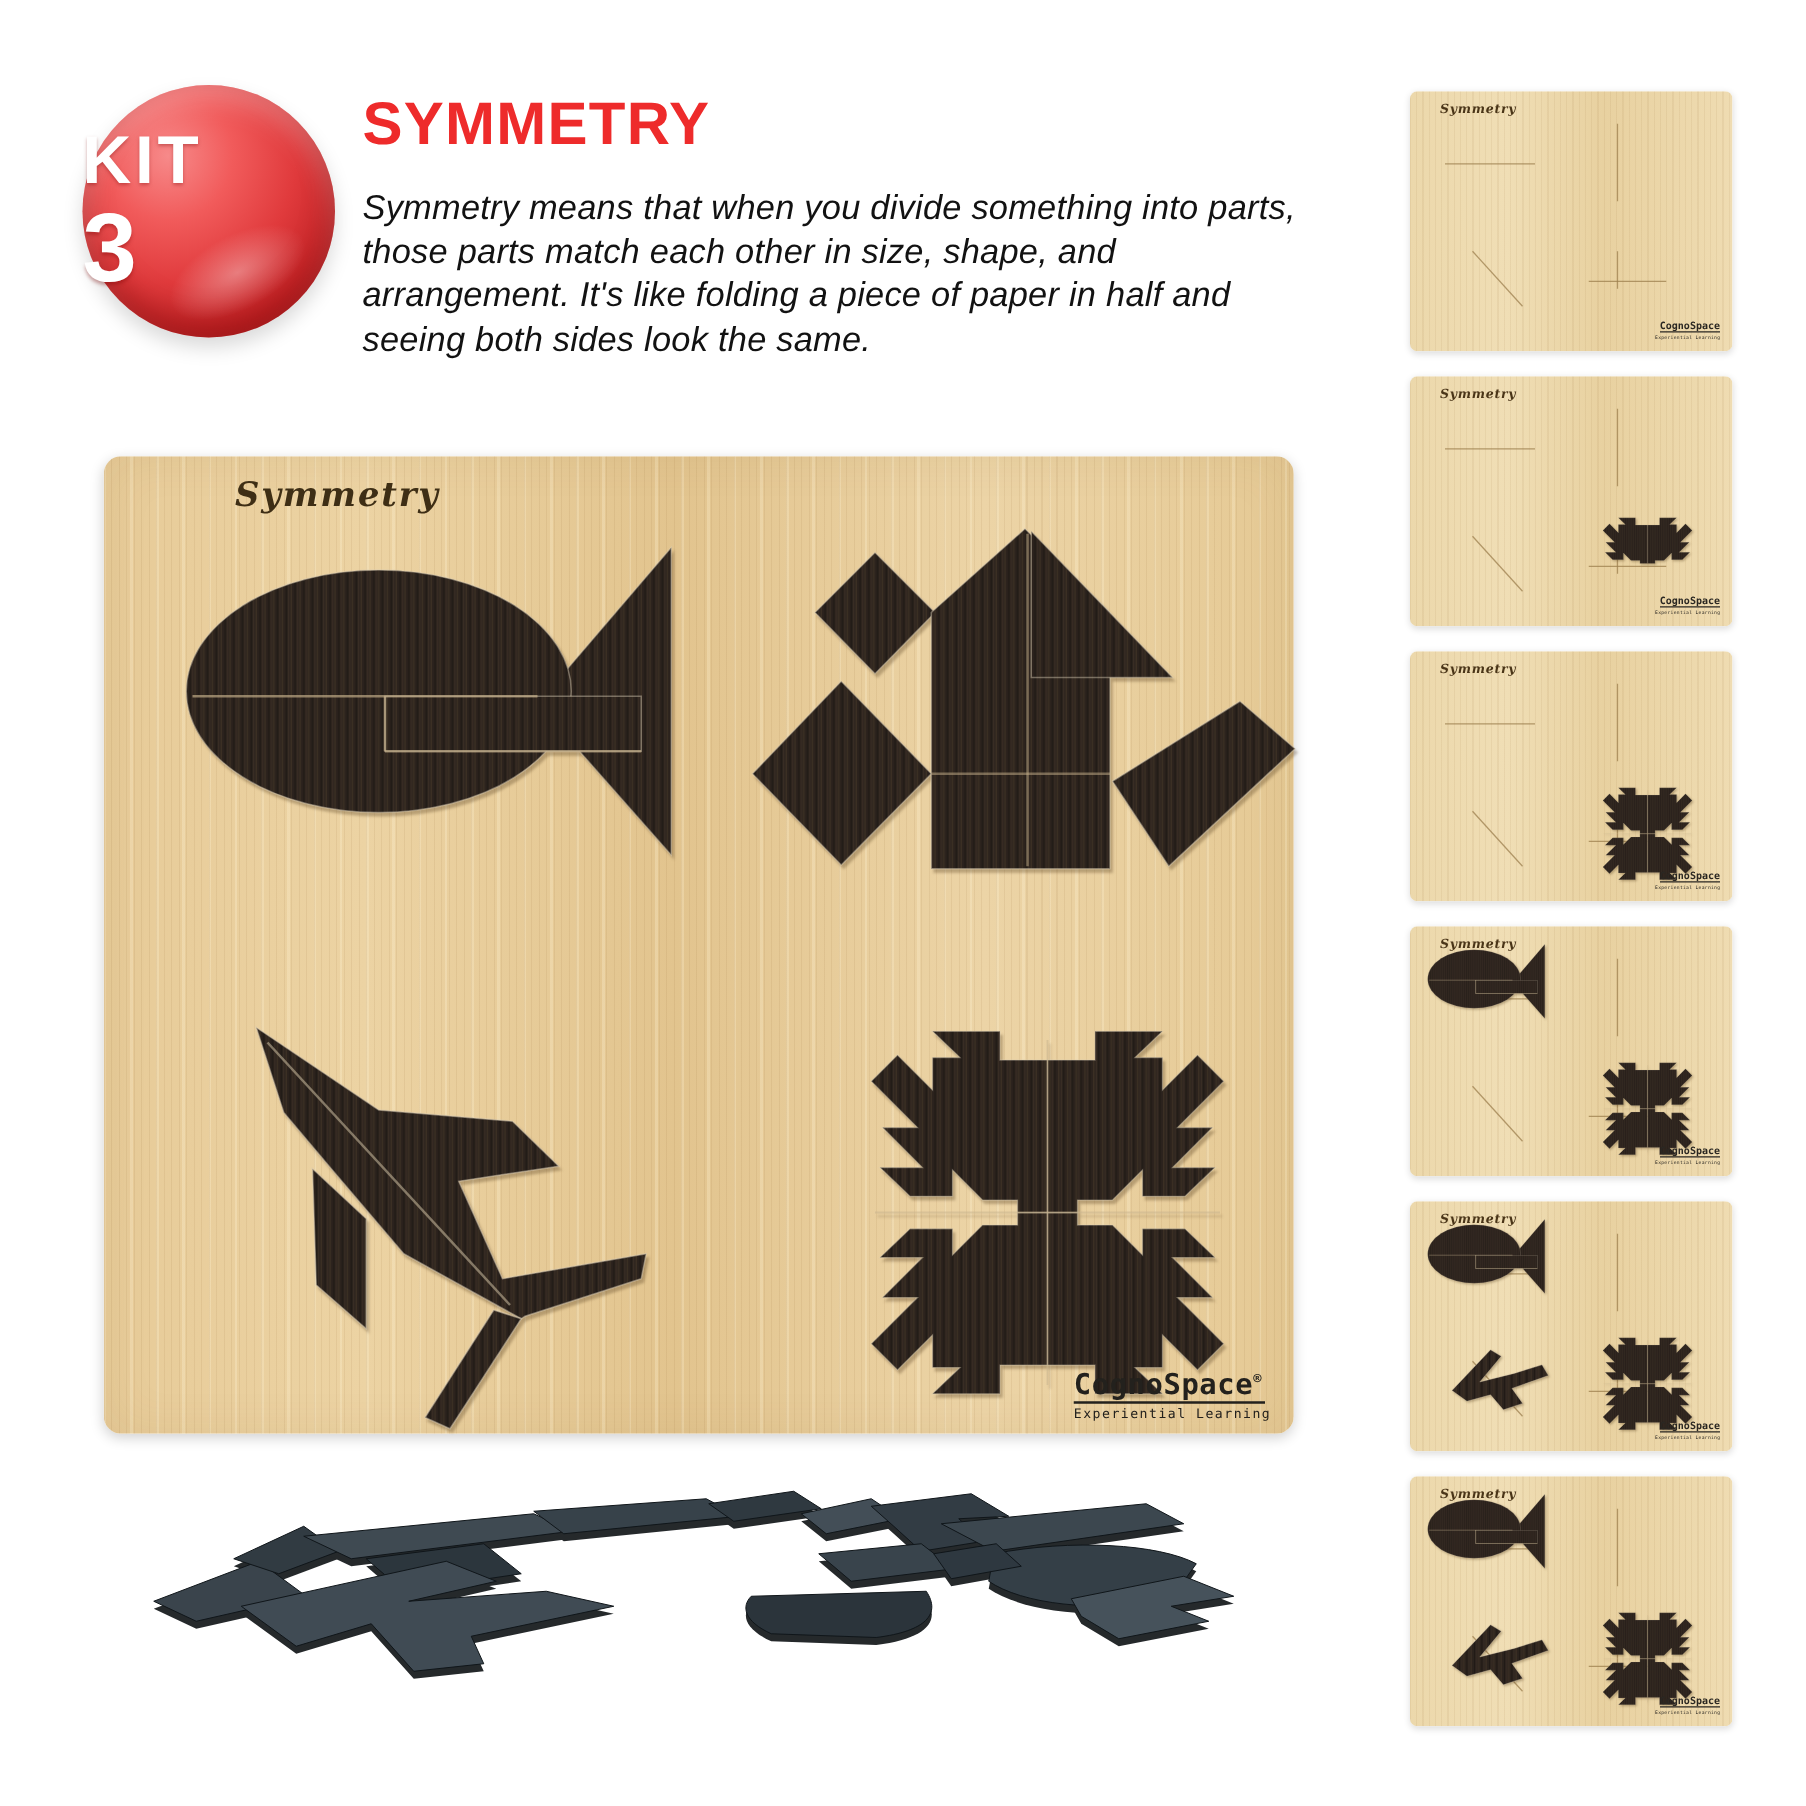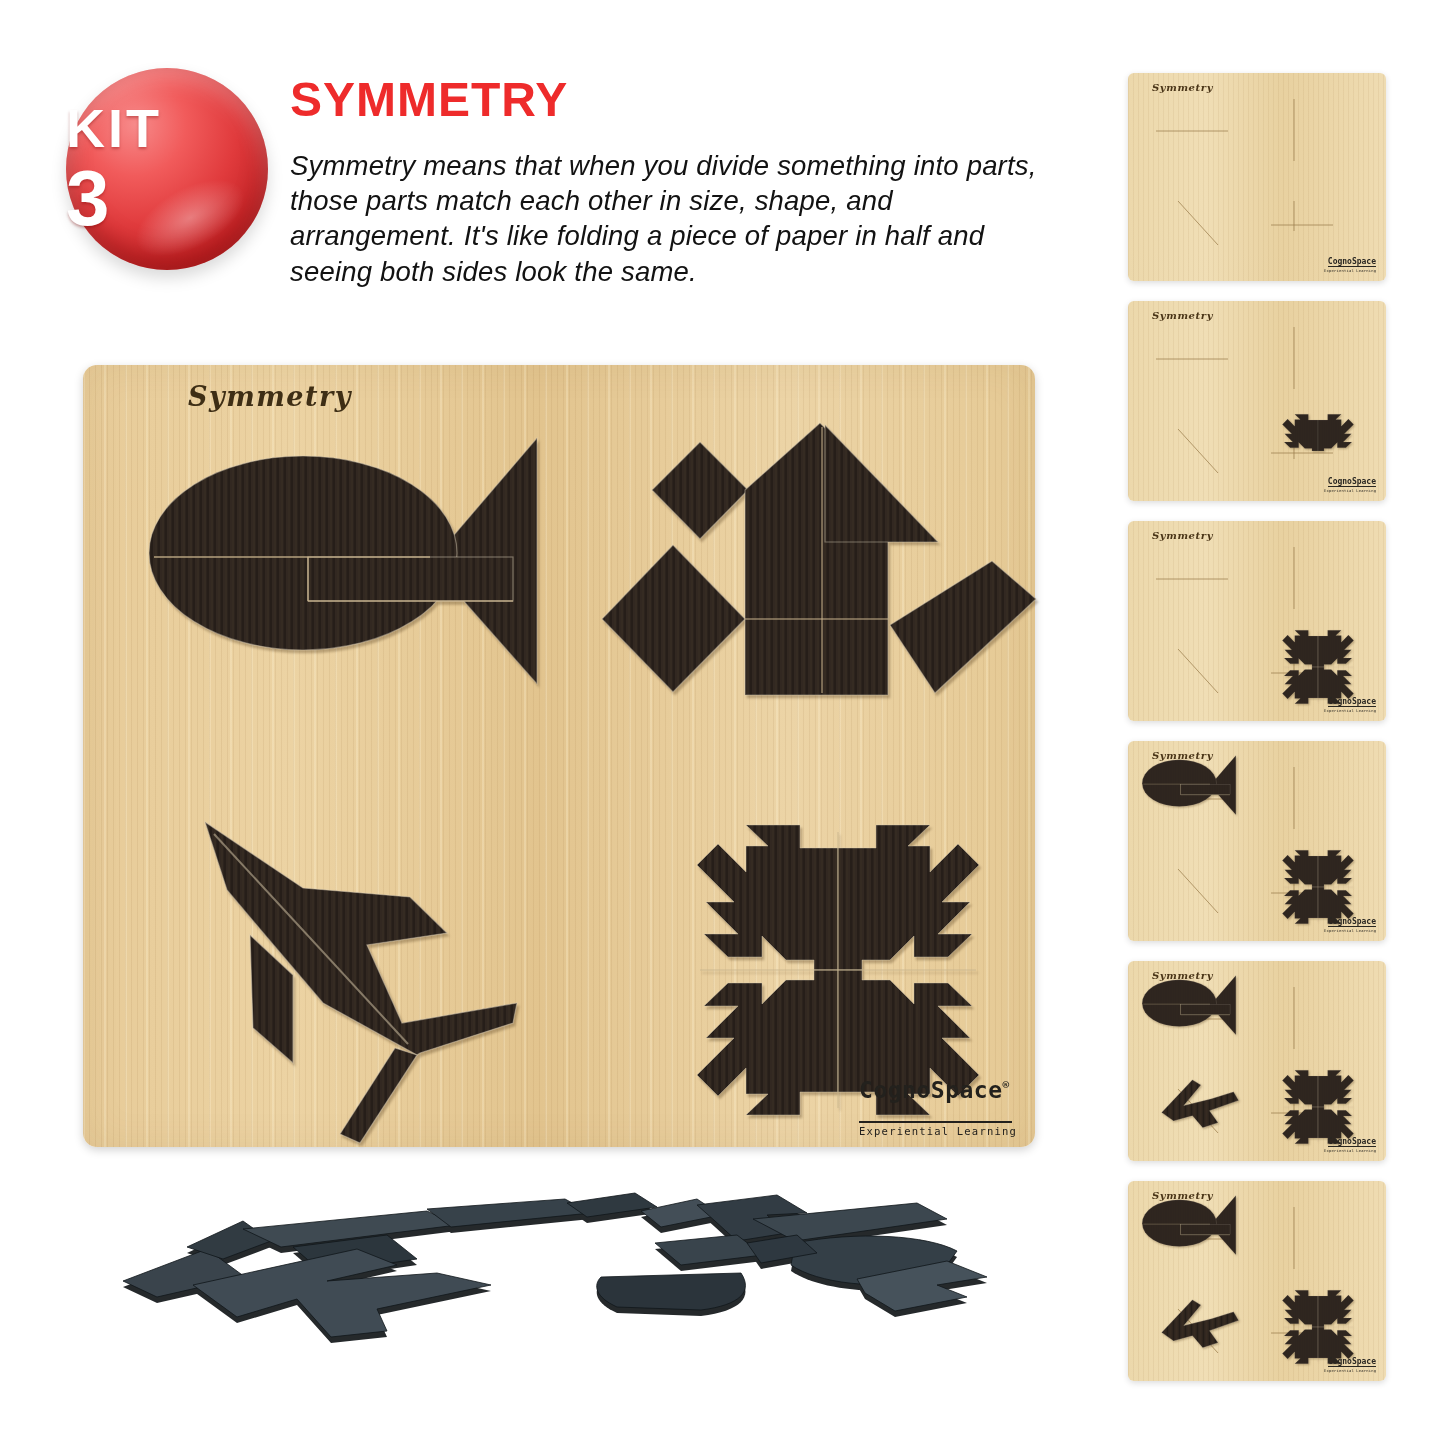--- a/index.html
+++ b/index.html
@@ -32,21 +32,21 @@
     font-size:27px;color:#3e2e15;letter-spacing:1.5px;}
   .shape{position:absolute;filter:drop-shadow(2px 3px 1px rgba(70,45,15,.30));}
   .shape-fish{left:65px;top:63px;width:390px;height:265px;}
   .shape-frog{left:517px;top:50px;width:440px;height:290px;}
   .shape-plane{left:117px;top:453px;width:320px;height:330px;}
   .shape-beetle{left:605px;top:455px;width:300px;height:300px;}
 
   
   .logo{position:absolute;right:18px;bottom:10px;text-align:left;color:#23211d;}
   .logo-name{font-family:"DejaVu Sans Mono",monospace;font-weight:bold;font-size:23px;letter-spacing:.5px;
-    border-bottom:2px solid #23211d;padding:0 2px 19px 0;display:inline-block;line-height:1.05;}
+    border-bottom:2px solid #23211d;padding:0 2px 1px 0;display:inline-block;line-height:1.05;}
   .logo-name sup{font-size:11px;}
   .logo-tag{display:block;font-family:"DejaVu Sans Mono",monospace;font-size:10.5px;letter-spacing:1.2px;margin-top:2px;}
 
   
   .scatter{position:absolute;left:95px;top:1185px;width:900px;height:160px;}
 
   
   .thumbs{position:absolute;left:1128px;top:73px;width:258px;display:flex;flex-direction:column;gap:20px;}
   .thumb{position:relative;width:258px;height:200px;border-radius:6px;
     background:

